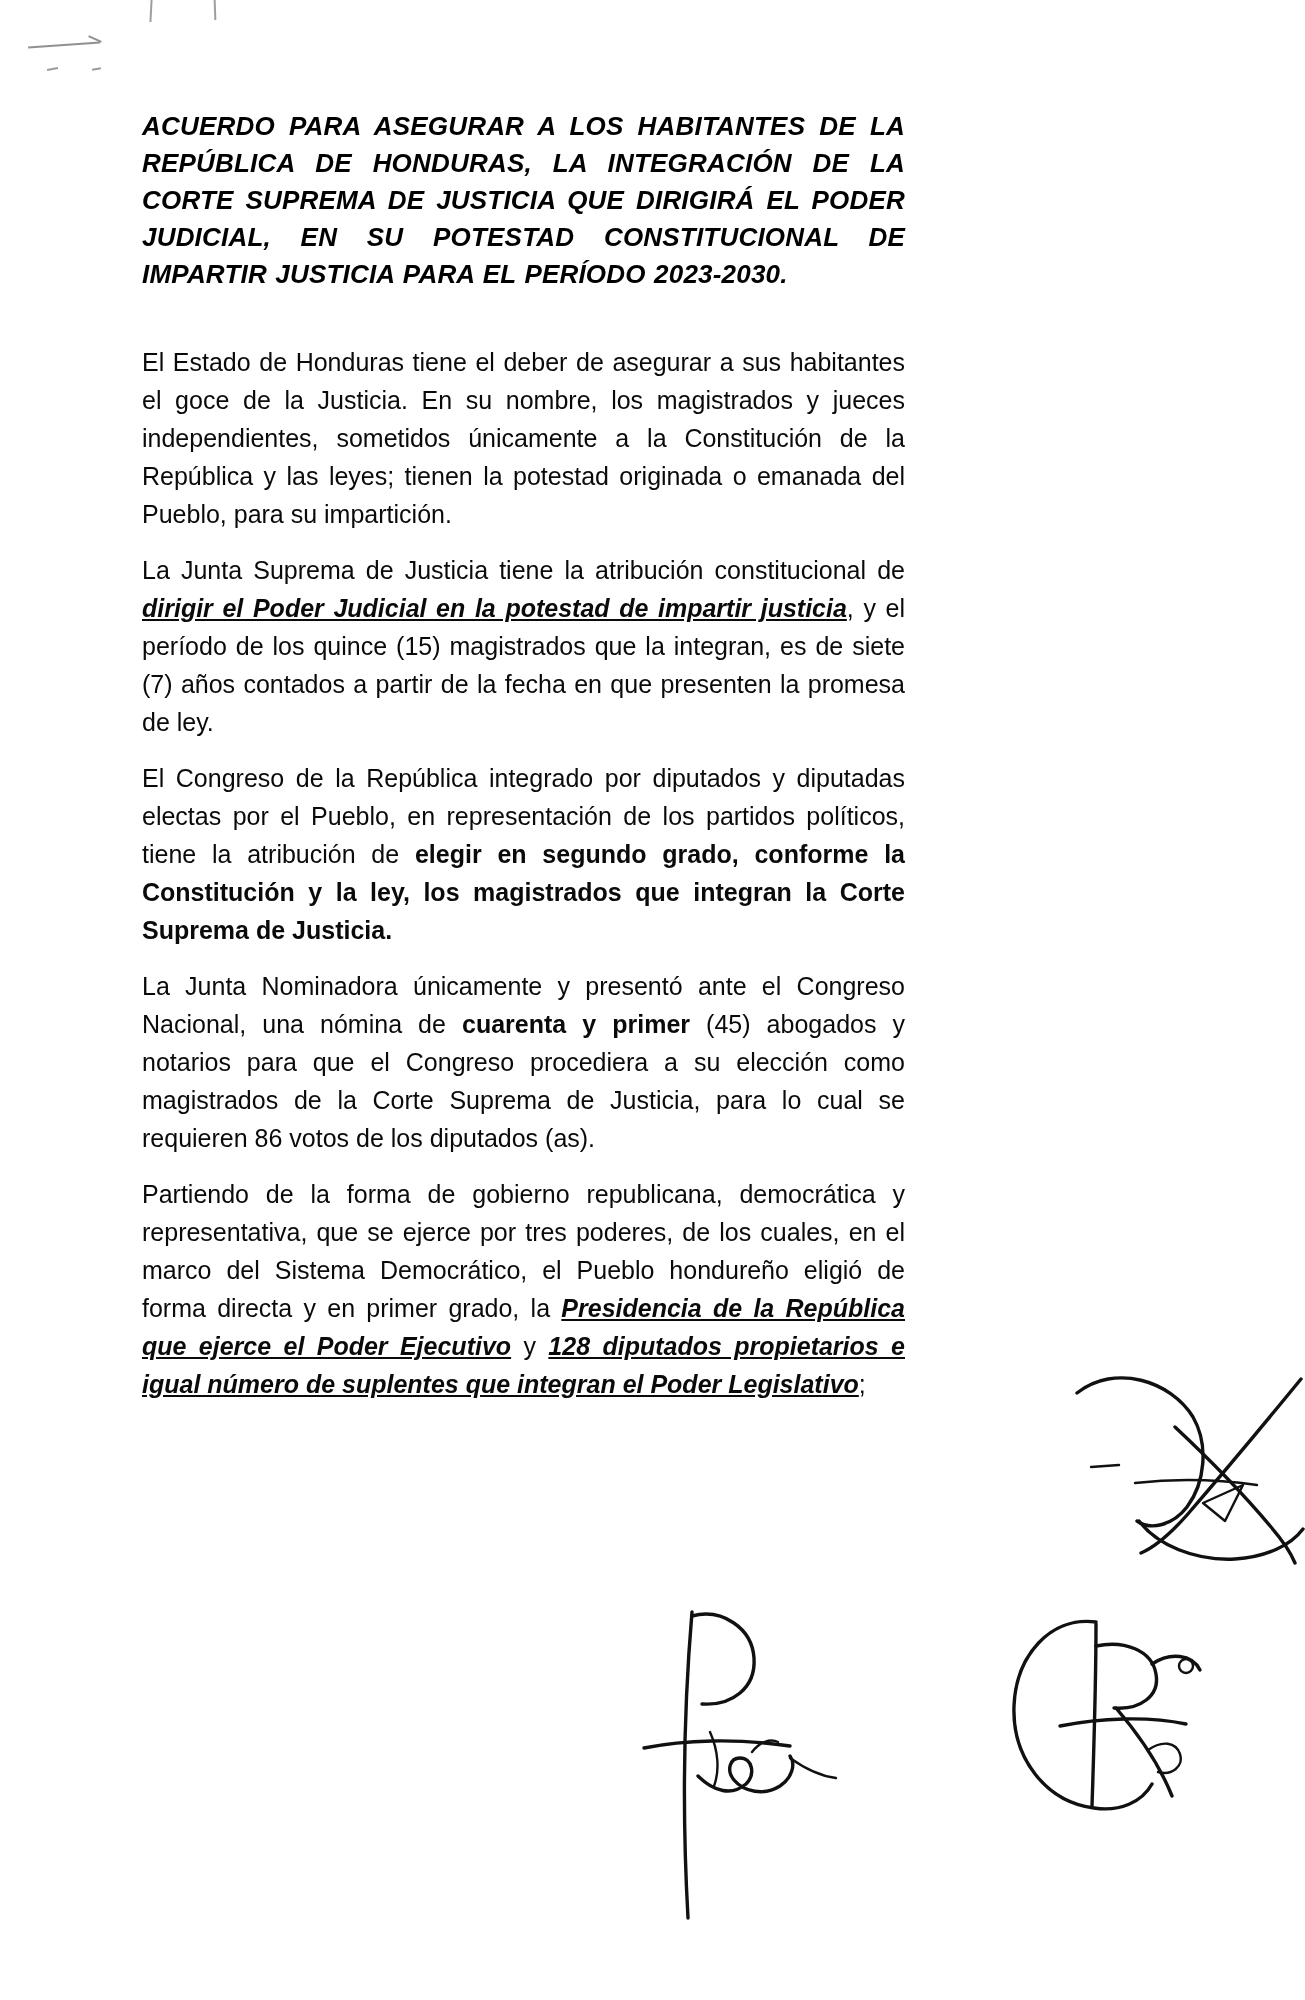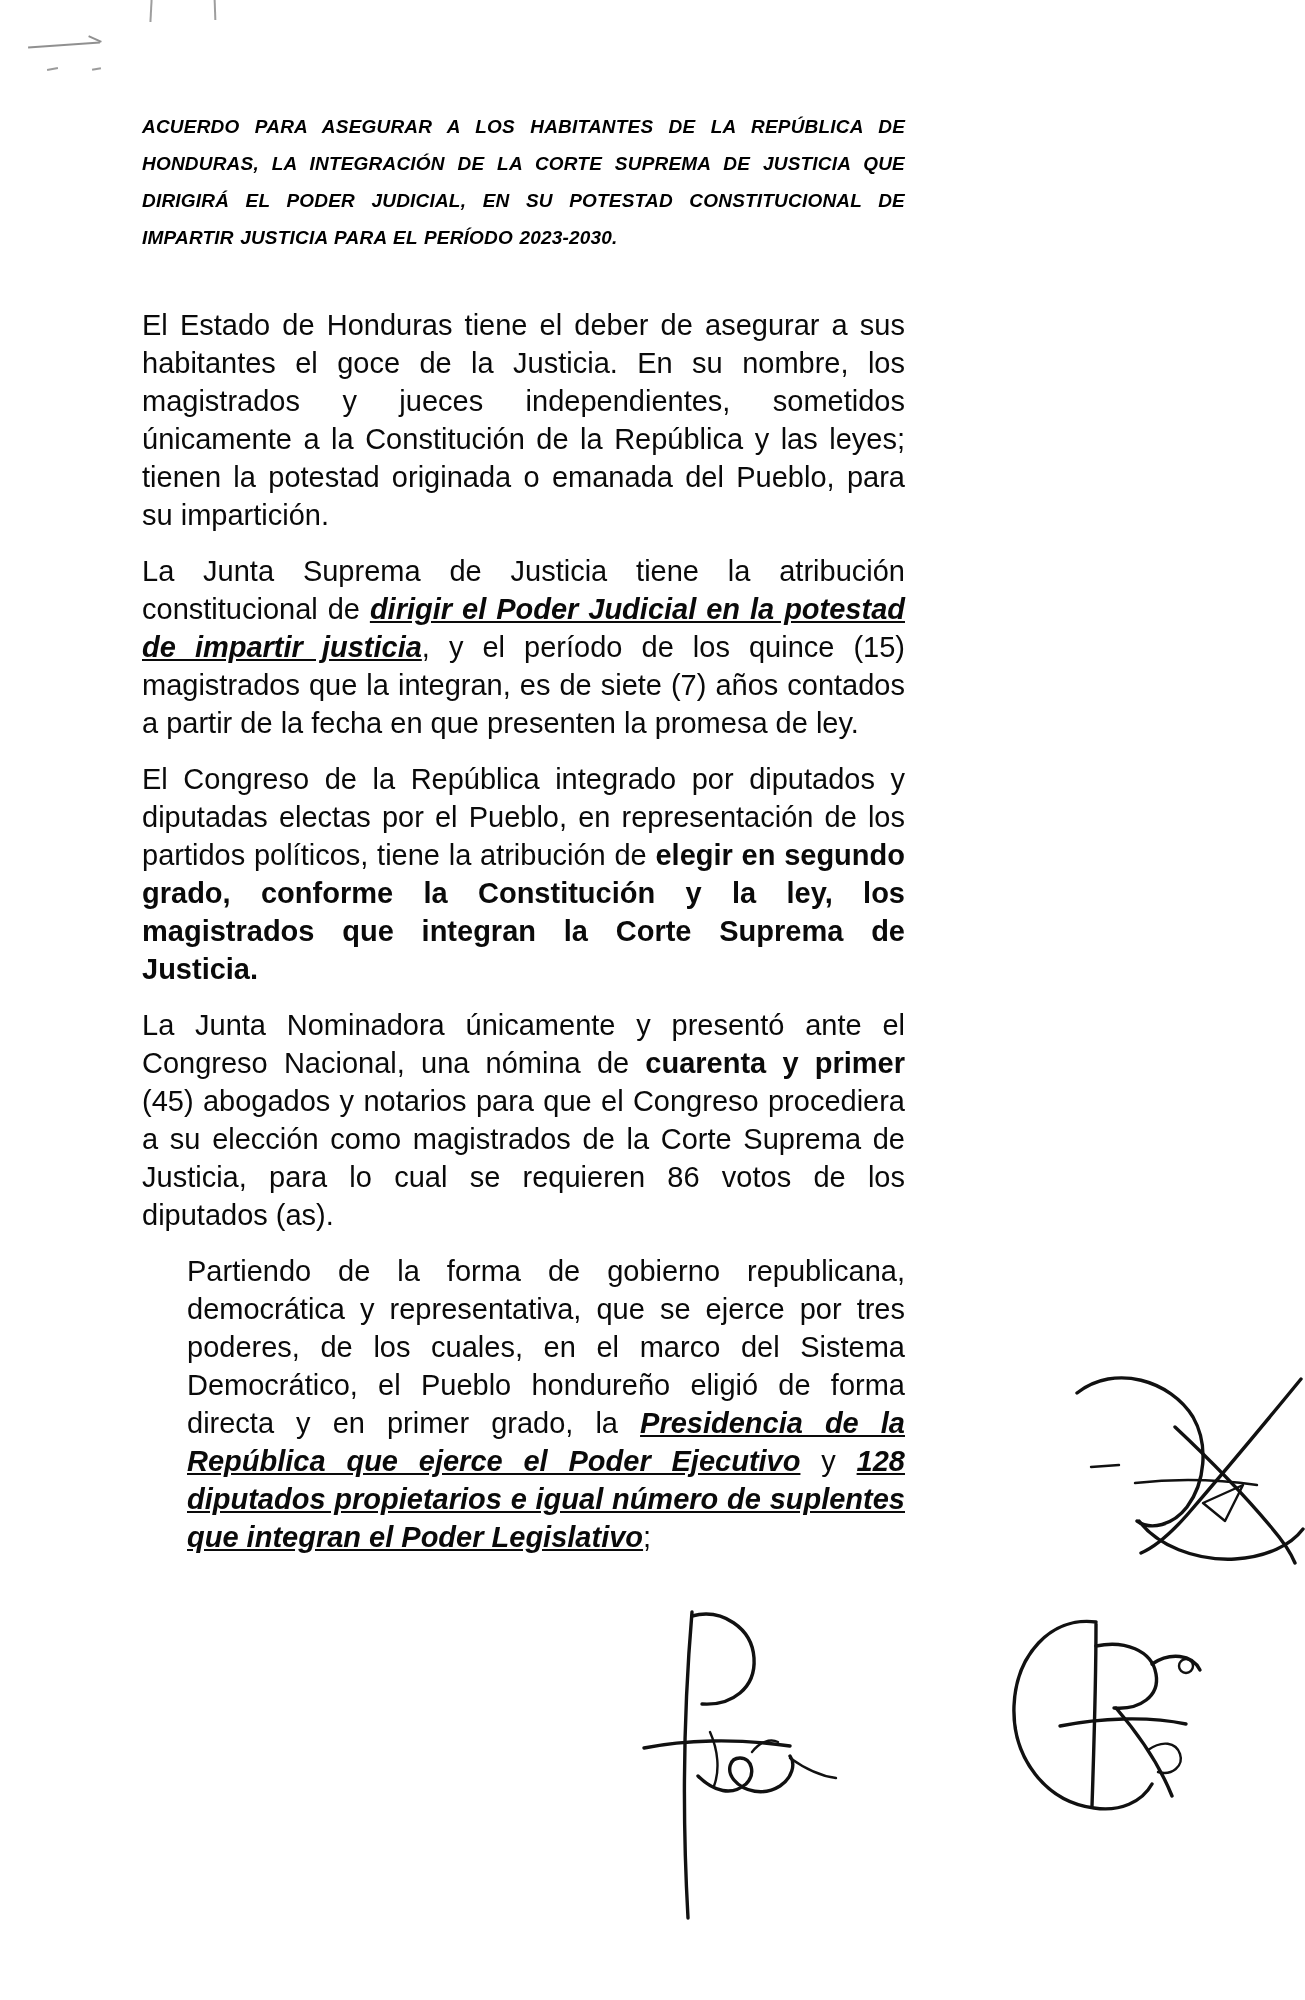--- a/index.html
+++ b/index.html
@@ -35,39 +35,39 @@
   #content {
     position: absolute;
     left: 142px;
     top: 108px;
     width: 763px;
   }
 
   #doc-title {
     font-style: italic;
     font-weight: bold;
-    font-size: 19px;
+    font-size: 26px;
     line-height: 37px;
     letter-spacing: .2px;
     text-align: justify;
     text-align-last: left;
     color: #000;
     margin: 0 0 50px 0;
     word-spacing: 1px;
   }
 
   .body-par {
-    font-size: 29px;
+    font-size: 25px;
     line-height: 38px;
     text-align: justify;
     text-align-last: left;
     color: #0a0a0a;
     margin: 0 0 18px 0;
   }
-  .body-par:last-of-type { margin-bottom: 0; margin-left: 45px; }
+  .body-par:last-of-type { margin-bottom: 0; }
 
   .b  { font-weight: bold; }
   .bi { font-weight: bold; font-style: italic; text-decoration: underline; }
 
   
   #sig-right, #sig-stamp, #sig-center {
     position: absolute;
     pointer-events: none;
   }
   #sig-right  { left: 1075px; top: 1375px; width: 230px; height: 200px; }

